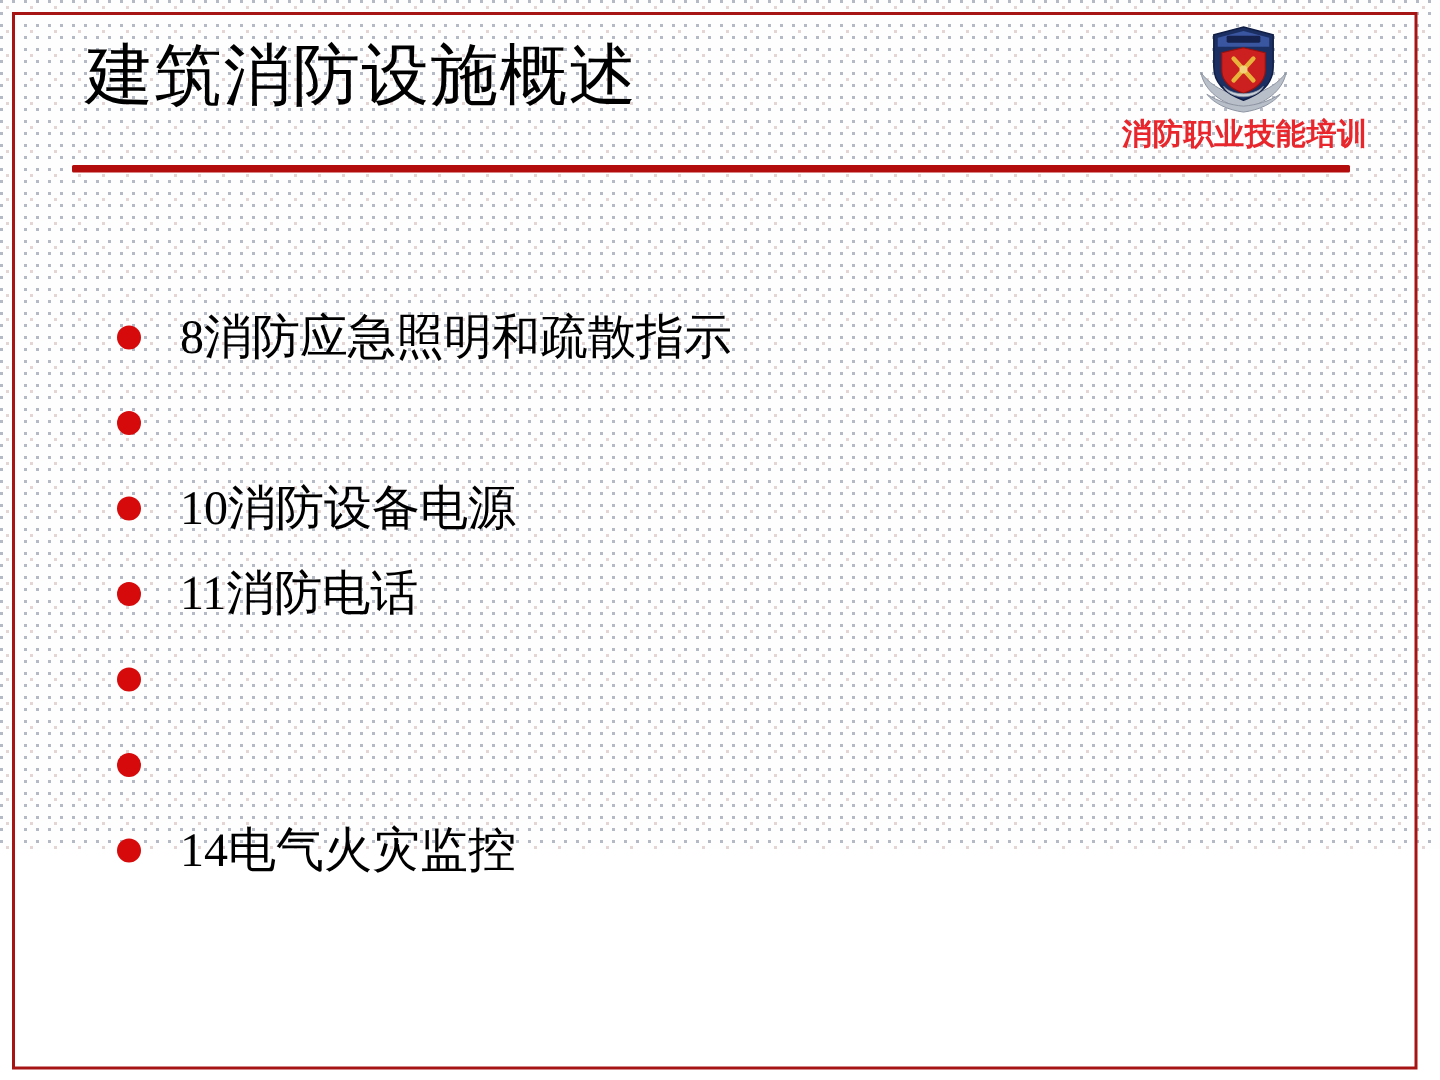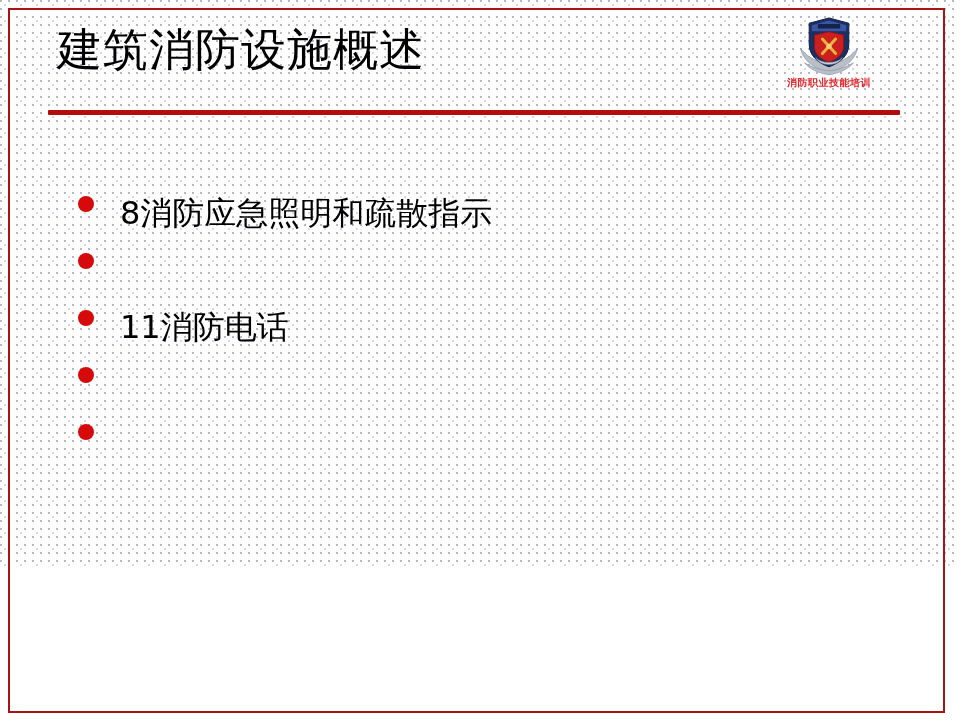--- a/index.html
+++ b/index.html
@@ -75,37 +75,39 @@
     text-align: center;
   }
   .logo-badge {
     width: 66px;
     height: 66px;
     margin: 0 auto;
     display: block;
   }
   .logo-caption {
     margin-top: -4px;
-    font-size: 10px;
+    font-size: 20px;
     font-weight: bold;
     color: #e8262c;
     letter-spacing: 0.5px;
     white-space: nowrap;
   }
 
   
   .bullets {
     position: absolute;
     left: 78px;
     top: 196px;
     width: 800px;
   }
   .bullet-row {
     display: flex;
+    align-items: center;
     height: 57px;
+    font-family: Liberation Serif, serif;
   }
   .bullet-dot {
     width: 16px;
     height: 16px;
     border-radius: 50%;
     background: #d60a0a;
     flex: 0 0 16px;
   }
   .bullet-text {
     margin-left: 26px;
@@ -159,30 +161,38 @@
 
     <div class="bullet-row">
       <span class="bullet-dot"></span>
       <span class="bullet-text">8消防应急照明和疏散指示</span>
     </div>
 
     <div class="bullet-row">
       <span class="bullet-dot"></span>
     </div>
 
+    <div class="bullet-row">
+      <span class="bullet-dot"></span>
+      <span class="bullet-text">10消防设备电源</span>
+    </div>
 
     <div class="bullet-row">
       <span class="bullet-dot"></span>
       <span class="bullet-text">11消防电话</span>
     </div>
 
     <div class="bullet-row">
       <span class="bullet-dot"></span>
     </div>
 
     <div class="bullet-row">
       <span class="bullet-dot"></span>
     </div>
 
+    <div class="bullet-row">
+      <span class="bullet-dot"></span>
+      <span class="bullet-text">14电气火灾监控</span>
+    </div>
 
   </div>
 
 </div>
 
 </body></html>

